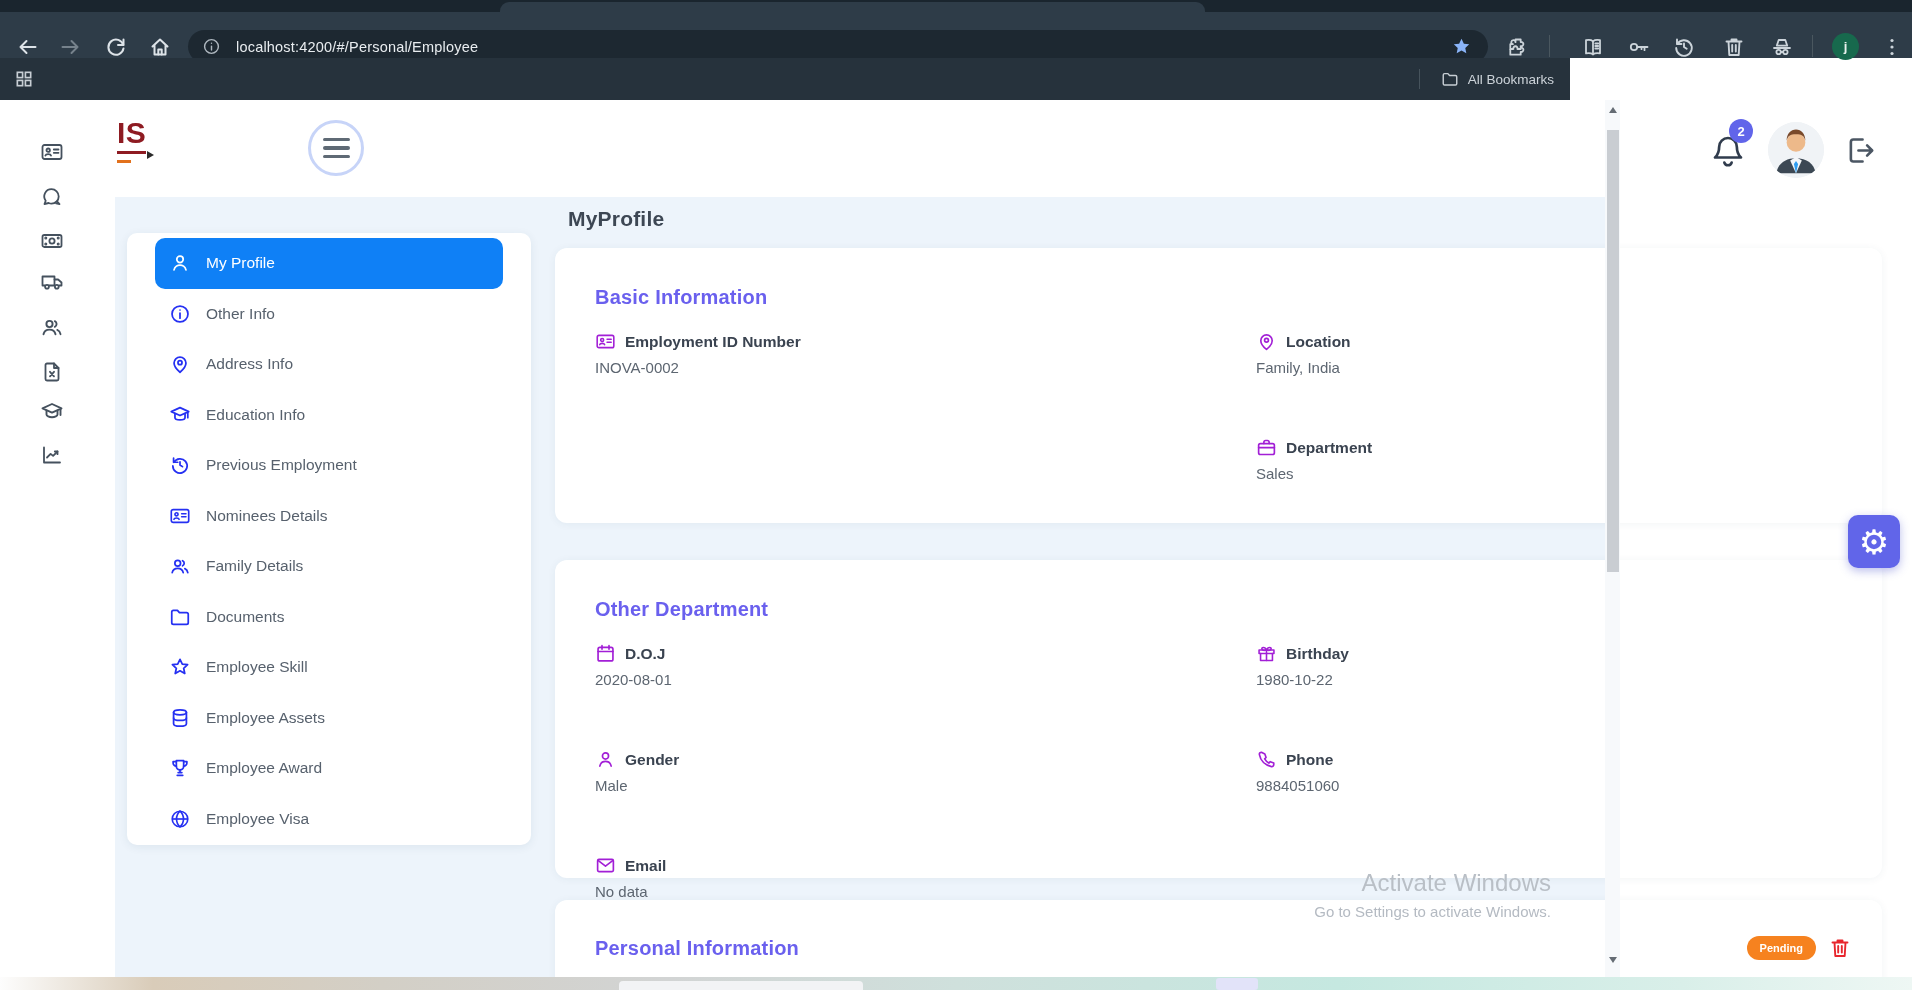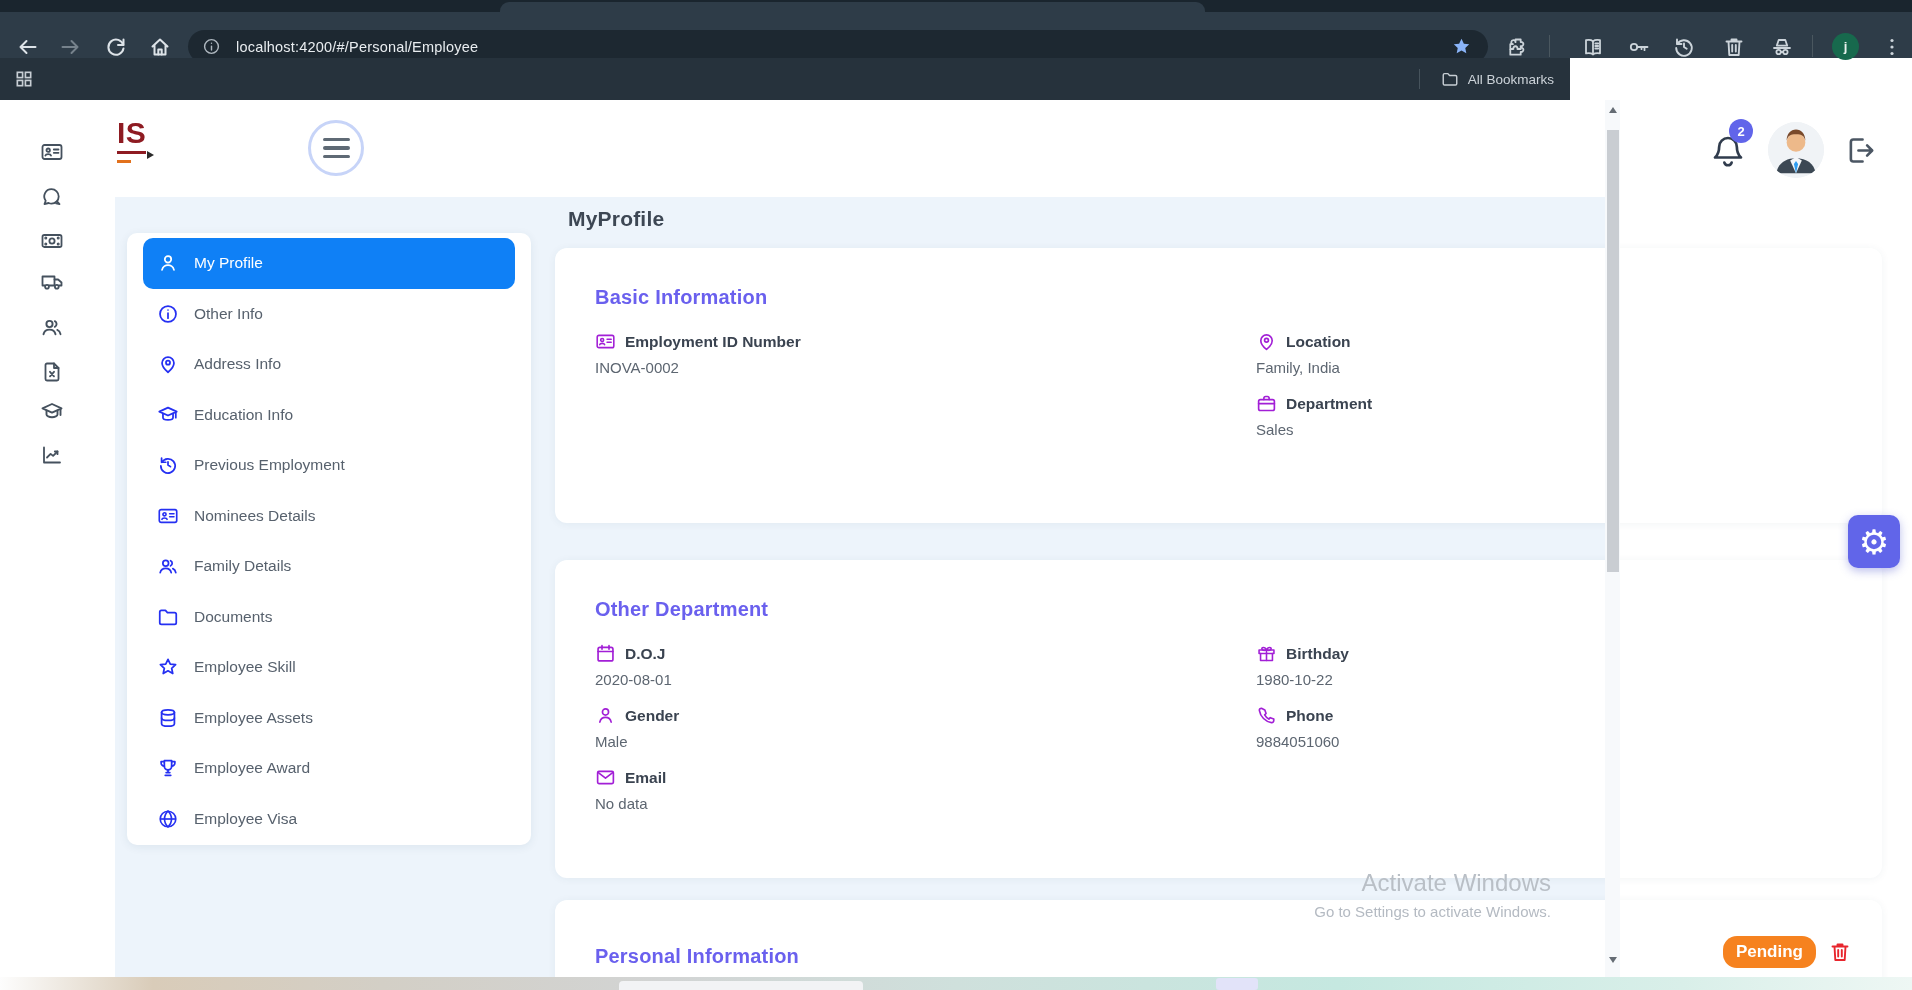--- a/index.html
+++ b/index.html
@@ -44,46 +44,46 @@
   .bell-wrap svg { width:38px; height:38px; display:block; margin-top:6px; }
   .badge { position:absolute; left:20px; top:-7px; min-width:24px; height:24px; border-radius:50%; background:var(--badge); color:#fff; font-size:13px; font-weight:bold; display:flex; align-items:center; justify-content:center; }
   .avatar { position:absolute; left:1653px; top:22px; width:56px; height:56px; border-radius:50%; overflow:hidden; background:#eef1f4; }
   .avatar svg { width:100%; height:100%; display:block; }
   .logout { position:absolute; left:1729px; top:34px; width:33px; height:33px; color:#4b5663; }
   .logout svg { width:100%; height:100%; display:block; }
 
   .page-title { position:absolute; left:568px; top:107px; font-size:21px; font-weight:bold; color:#3d4754; letter-spacing:.2px; }
 
   
-  .menu-card { position:absolute; left:127px; top:133px; width:404px; height:612px; background:#fff; border-radius:10px; box-shadow:0 2px 10px rgba(30,60,90,.08); padding:5px 16px; }
+  .menu-card { position:absolute; left:127px; top:133px; width:404px; height:612px; background:#fff; border-radius:10px; box-shadow:0 2px 10px rgba(30,60,90,.08); padding:5px 28px; }
   .menu-item { height:50.5px; display:flex; align-items:center; gap:15px; padding:0 14px; border-radius:10px; cursor:pointer; }
   .menu-item .mico { width:22px; height:22px; color:var(--menu-icon); flex:0 0 22px; }
   .menu-item .mlabel { font-size:15.5px; color:#57616d; }
   .menu-item.active { background:var(--accent); }
   .menu-item.active .mico { color:#fff; }
   .menu-item.active .mlabel { color:#fff; font-weight:500; }
 
   
   .card { position:absolute; left:555px; width:1327px; background:#fff; border-radius:12px; box-shadow:0 1px 8px rgba(30,60,90,.06); }
   .card.basic { top:148px; height:275px; }
   .card.other { top:460px; height:318px; }
   .card.personal { top:800px; height:95px; }
   .sec-title { font-size:20px; font-weight:bold; color:var(--section-heading); letter-spacing:.2px; }
   .card .sec-title { margin:38px 0 22px 40px; }
   .fields { display:grid; grid-template-columns:661px 1fr; margin-left:40px; }
-  .fcol { display:flex; flex-direction:column; }
+  .fcol { display:flex; flex-direction:column;gap:44px; }
   .field { margin-bottom:17px; }
   .flabel-row { display:flex; align-items:center; gap:9px; }
   .fico { width:21px; height:21px; color:var(--field-icon); flex:0 0 21px; }
   .flabel { font-size:15.5px; font-weight:bold; color:#3a4350; }
   .fvalue { font-size:15px; color:#5d6671; margin-top:7px; }
   .personal-head { display:flex; align-items:flex-end; justify-content:space-between; padding:36px 30px 0 40px; }
   .personal-head .sec-title { margin:0; }
   .p-actions { display:flex; align-items:center; gap:12px; }
-  .pill { background:var(--pending); color:#fff; font-size:17px; font-weight:bold; padding:6px 13px; border-radius:14px; }
+  .pill { background:var(--pending); color:#fff; font-size:11px; font-weight:bold; padding:6px 13px; border-radius:14px; }
   .trash-btn { width:24px; height:24px; color:#e8262d; }
   .trash-btn svg { width:100%; height:100%; display:block; }
 
   .fab { position:absolute; left:1848px; top:415px; width:52px; height:53px; border-radius:10px; background:var(--fab); color:#fff; display:flex; align-items:center; justify-content:center; font-size:34px; box-shadow:0 3px 10px rgba(60,70,200,.35); }
 
   .watermark { position:absolute; right:69px; top:769px; text-align:right; pointer-events:none; z-index:30; }
   .wm1 { font-size:24px; color:#b9bfc6; }
   .wm2 { font-size:15px; color:#b4bac2; margin-top:6px; }
 
   .bottom-band { position:absolute; left:0; top:877px; width:1912px; height:13px; z-index:40;

